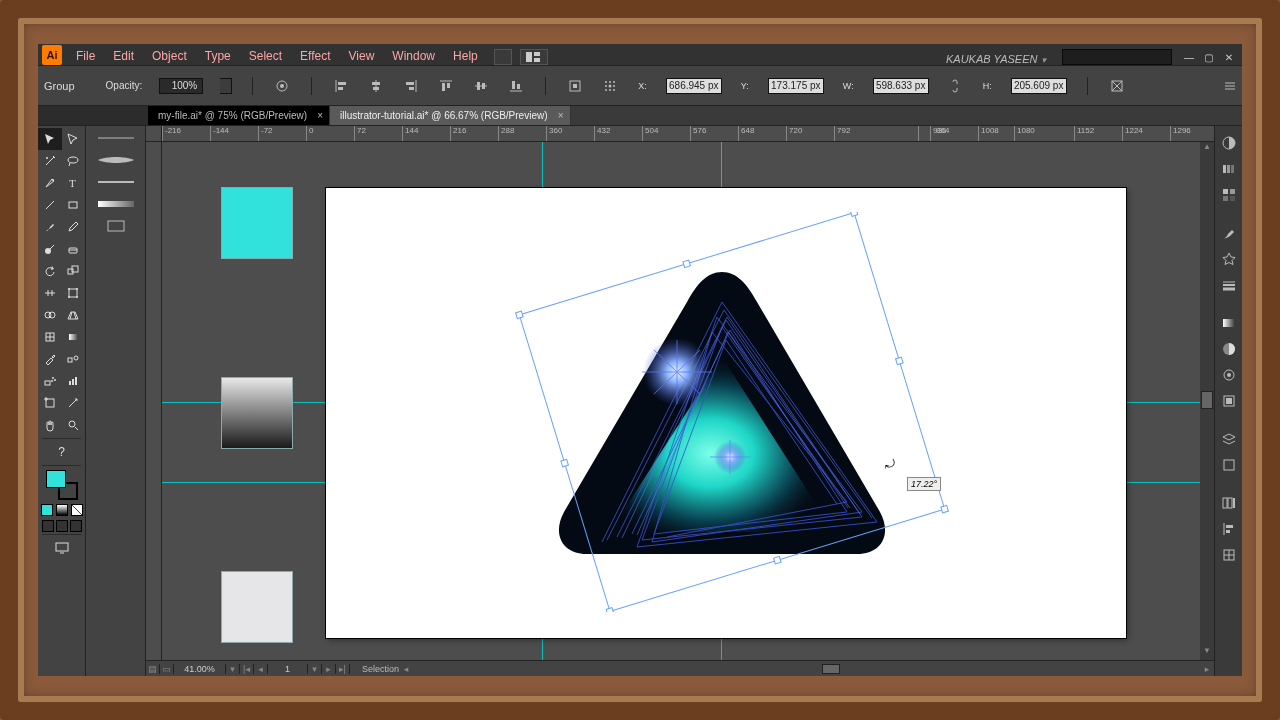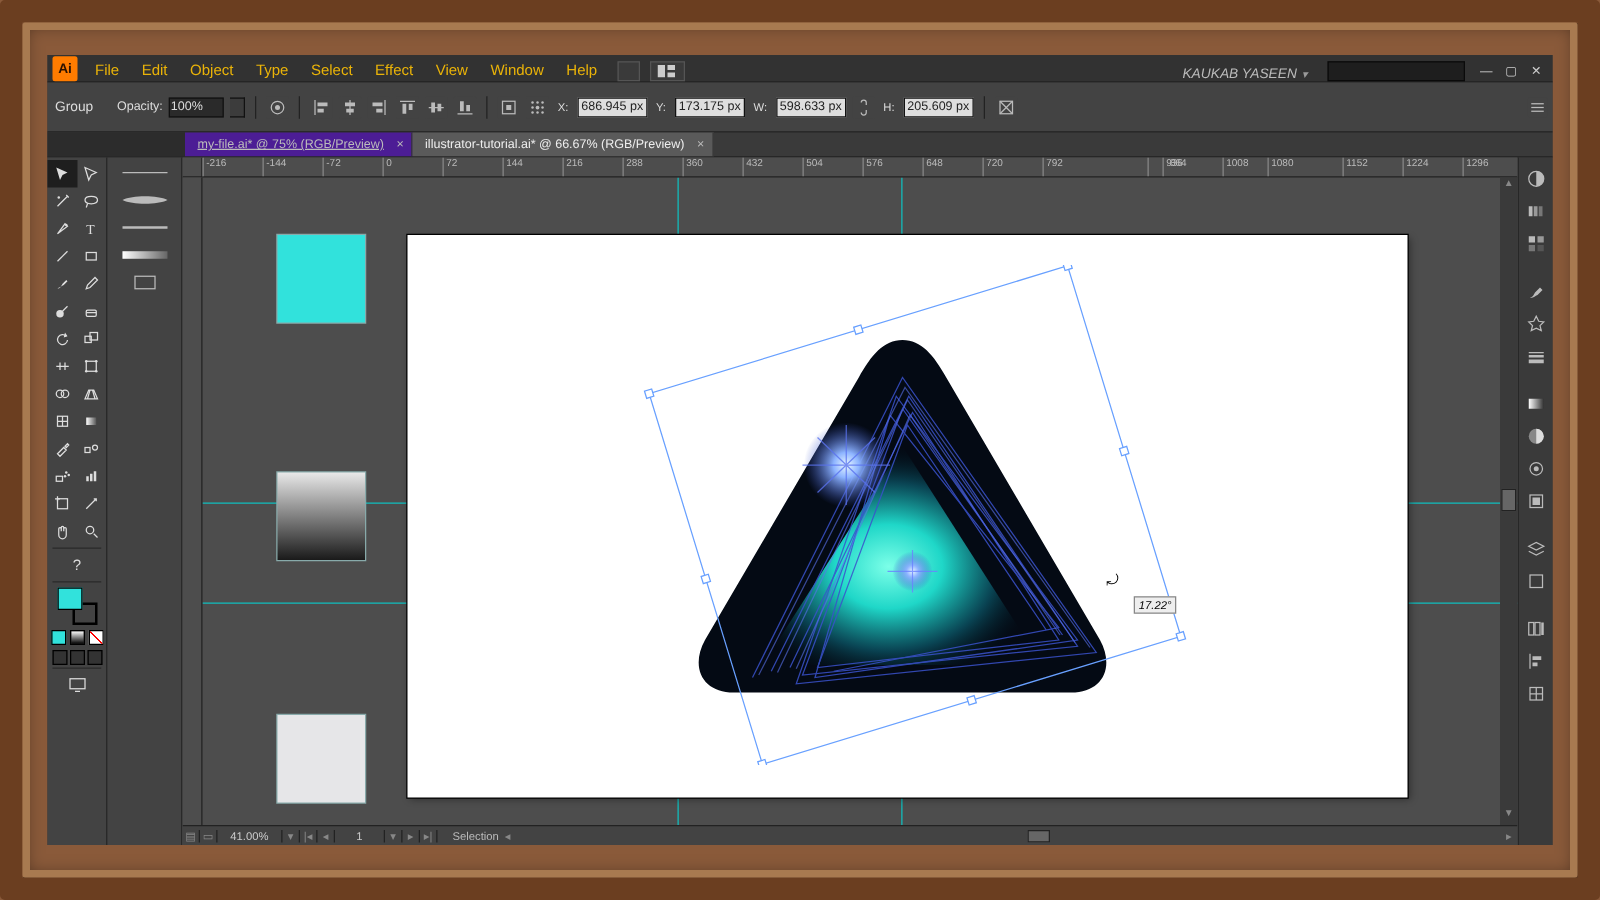--- a/index.html
+++ b/index.html
@@ -4,48 +4,48 @@
 <style>
   * { margin: 0; padding: 0; box-sizing: border-box; }
   body { background: #8a5a3a; font-family: "Segoe UI", Tahoma, sans-serif; font-size: 11px; color: #ddd; overflow: hidden; }
   .frame { position: absolute; inset: 0; border: 18px solid #6b3e20; border-radius: 4px; box-shadow: inset 0 0 15px rgba(0,0,0,0.6); }
   .frame-inner { position: absolute; inset: 18px; border: 6px solid #a87a50; border-radius: 2px; }
   .app { position: absolute; top: 44px; left: 38px; right: 38px; bottom: 44px; background: #323232; display: flex; flex-direction: column; }
 
   
   .menu-bar { height: 22px; background: #323232; display: flex; align-items: flex-end; padding: 0 4px; gap: 2px; border-bottom: 1px solid #222; }
   .app-icon { width: 20px; height: 20px; background: #ff7c00; display: flex; align-items: center; justify-content: center; color: #2b1200; font-weight: bold; font-size: 11px; border-radius: 2px; margin-right: 4px; }
-  .menu-item { padding: 2px 8px; cursor: default; font-size: 12px; color: #eab308; margin-top: 40px; }
+  .menu-item { padding: 2px 8px; cursor: default; font-size: 12px; color: #fca5a5; margin-top: 40px; }
   .menu-spacer { flex: 1; }
   .user-name { font-size: 11px; color: #bbb; padding: 0 8px; font-style: italic; }
   .chev { margin-left: 4px; font-size: 9px; color: #999; }
   .search-box { background: #1e1e1e; border: 1px solid #0a0a0a; height: 16px; width: 110px; margin: 0 6px; }
   .win-btn { width: 18px; height: 16px; display: flex; align-items: center; justify-content: center; color: #ccc; font-size: 10px; cursor: default; }
   .doc-toggle, .layout-sel { width: 18px; height: 16px; border: 1px solid #555; margin-left: 6px; background: #3a3a3a; }
   .layout-sel { width: 28px; display: flex; align-items: center; justify-content: center; }
 
   
-  .options-bar { height: 40px; background: #434343; border-bottom: 1px solid #222; display: flex; align-items: center; padding: 0 6px; gap: 5px; position: relative; }
+  .options-bar { height: 40px; background: #434343; border-bottom: 1px solid #222; display: flex; align-items: center; padding: 0 6px; gap: 17px; position: relative; }
   .sel-label { font-size: 11px; color: #ddd; margin-right: 8px; }
   .opacity-label { font-size: 10px; color: #ddd; margin-left: 6px; }
-  .pct-field { background: #2a2a2a; border: 1px solid #111; width: 44px; height: 16px; font-size: 10px; color: #ddd; text-align: right; padding-right: 16px; display: flex; align-items: center; justify-content: flex-end; }
+  .pct-field { background: #2a2a2a; border: 1px solid #111; width: 44px; height: 16px; font-size: 10px; color: #ddd; text-align: right; padding-right: 5px; display: flex; align-items: center; justify-content: flex-end; }
   .pct-arrow { width: 12px; height: 16px; background: #3c3c3c; border: 1px solid #111; border-left: none; }
   .ctrl-ico { width: 18px; height: 18px; display: flex; align-items: center; justify-content: center; background: #434343; border-radius: 2px; }
   .ctrl-ico svg { display: block; }
   .sep { width: 1px; height: 18px; background: #222; margin: 0 3px; }
   .num-field { background: #dedede; color: #222; border: 1px solid #111; width: 56px; height: 16px; font-size: 10px; text-align: center; display: flex; align-items: center; justify-content: center; }
   .xy-lbl { font-size: 9px; color: #ddd; margin: 0 2px; }
   .panel-expand { position: absolute; right: 4px; width: 16px; height: 16px; }
 
   
   .tab-strip { height: 20px; background: #3a3a3a; display: flex; align-items: stretch; border-bottom: 1px solid #222; }
   .tab-gap { width: 110px; background: #2c2c2c; }
   .doc-tab { background: #5a5a5a; padding: 0 22px 0 10px; font-size: 10px; display: flex; align-items: center; position: relative; color: #eee; border-right: 1px solid #333; }
   .doc-tab .close { position: absolute; right: 6px; font-size: 10px; color: #bbb; }
-  .doc-tab.inactive { background: #4c1d95; color: #bbb; text-decoration: underline; }
+  .doc-tab.inactive { background: #000000; color: #bbb; }
 
   
   .workspace { flex: 1; display: flex; min-height: 0; }
   .toolbar { width: 48px; background: #434343; border-right: 1px solid #222; display: flex; flex-direction: column; padding: 2px 0; }
   .tool-row { display: flex; }
   .tool { width: 24px; height: 22px; display: flex; align-items: center; justify-content: center; cursor: default; }
   .tool svg { display: block; }
   .tool.active { background: #1e1e1e; }
   .toolbar .divider { height: 1px; background: #2a2a2a; margin: 2px 4px; }
   .fill-stroke { position: relative; width: 36px; height: 30px; margin: 2px auto; }

